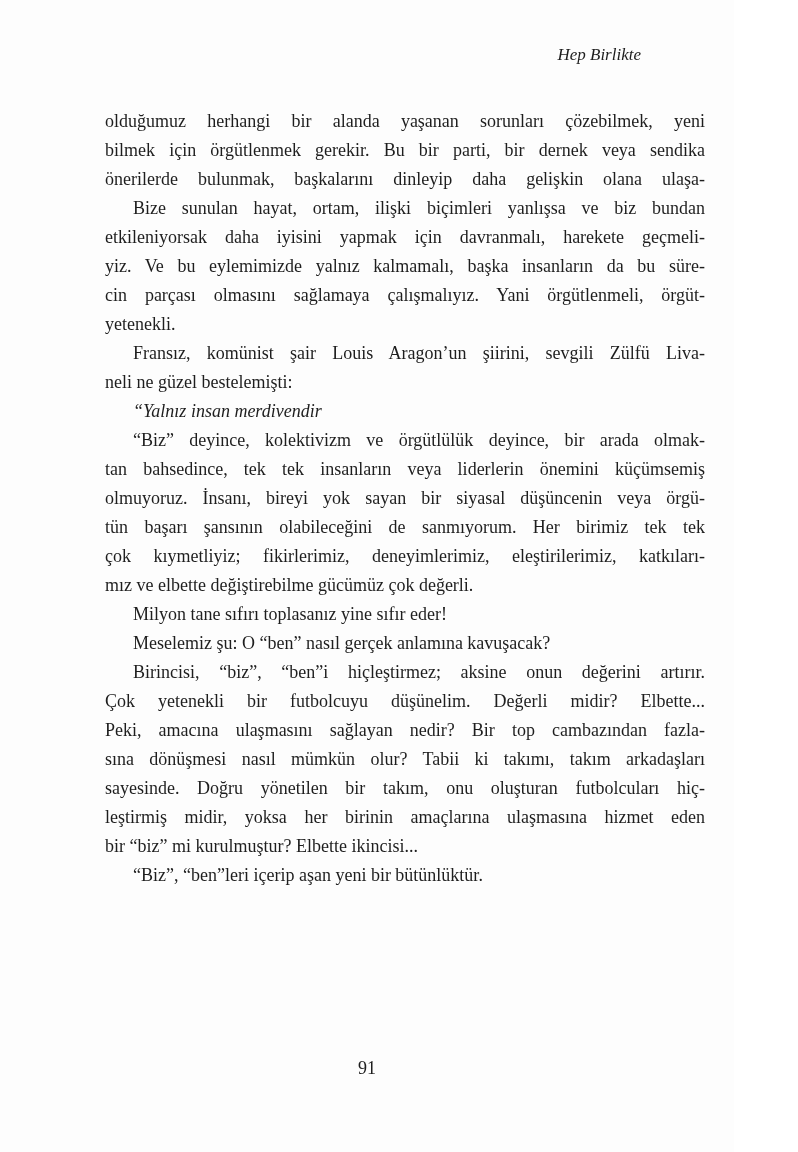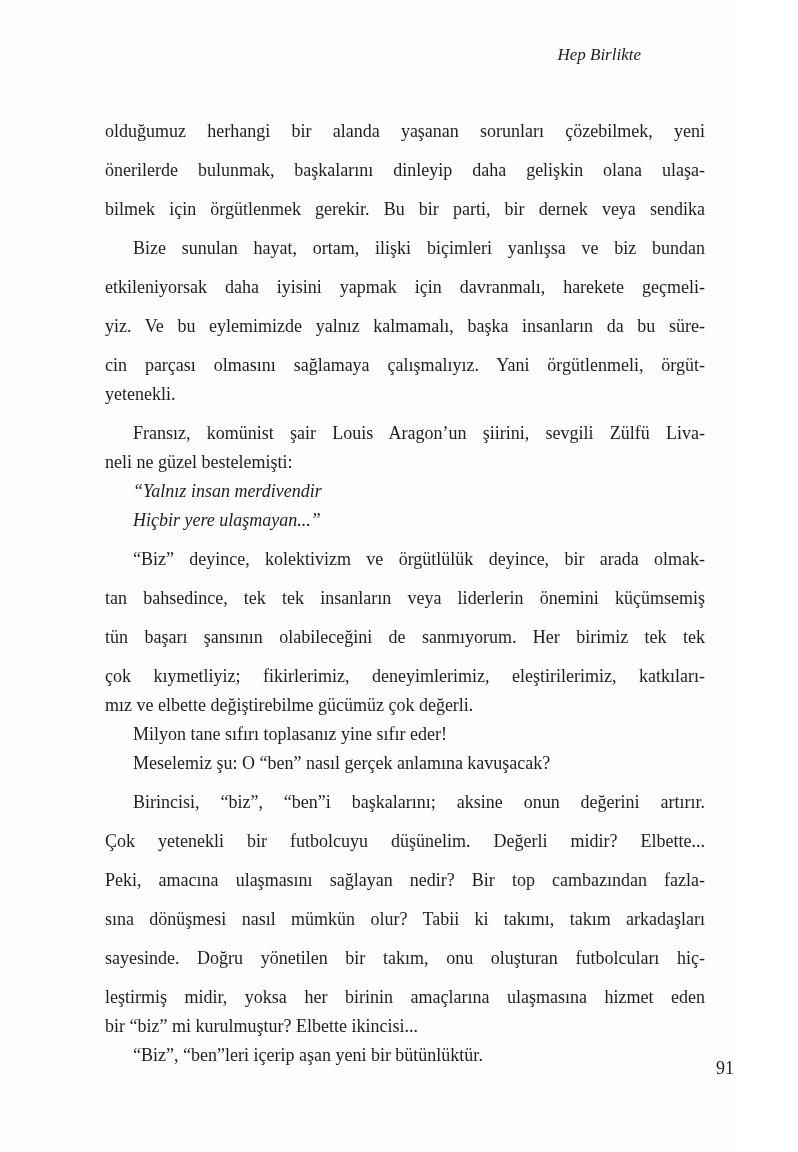--- a/index.html
+++ b/index.html
@@ -27,77 +27,75 @@
     width: 600px;
     font-size: 18px;
     line-height: 29px;
   }
   .para { margin: 0; }
   .line {
     height: 29px;
     overflow: hidden;
     text-align: justify;
   }
-  .line.fill { text-align-last: justify; margin-top: 10px; }
+  .line.fill { text-align-last: justify; }
   .line.indent { padding-left: 28px; }
   .para.quote .line { font-style: italic; }
   .page-number {
     position: absolute;
     left: 0;
     right: 0;
     top: 1054px;
-    text-align: right;
+    text-align: center;
     font-size: 18px;
     line-height: 29px;
   }
 </style>
 </head>
 <body>
 
 <div class="page" style="--paper: #fdfdfd; --ink: #1e1e1e;">
   <div class="running-header">Hep Birlikte</div>
 
   <div class="body-text">
       <div class="para">
         <div class="line fill">olduğumuz herhangi bir alanda yaşanan sorunları çözebilmek, yeni</div>
+        <div class="line fill">bilmek için örgütlenmek gerekir. Bu bir parti, bir dernek veya sendika</div>
         <div class="line fill">önerilerde bulunmak, başkalarını dinleyip daha gelişkin olana ulaşa-</div>
-        <div class="line fill">bilmek için örgütlenmek gerekir. Bu bir parti, bir dernek veya sendika</div>
       </div>
       <div class="para">
         <div class="line fill indent">Bize sunulan hayat, ortam, ilişki biçimleri yanlışsa ve biz bundan</div>
         <div class="line fill">etkileniyorsak daha iyisini yapmak için davranmalı, harekete geçmeli-</div>
         <div class="line fill">yiz. Ve bu eylemimizde yalnız kalmamalı, başka insanların da bu süre-</div>
         <div class="line fill">cin parçası olmasını sağlamaya çalışmalıyız. Yani örgütlenmeli, örgüt-</div>
         <div class="line">yetenekli.</div>
       </div>
       <div class="para">
         <div class="line fill indent">Fransız, komünist şair Louis Aragon’un şiirini, sevgili Zülfü Liva-</div>
         <div class="line">neli ne güzel bestelemişti:</div>
       </div>
       <div class="para quote">
         <div class="line indent">“Yalnız insan merdivendir</div>
       </div>
-      <div class="para quote">
-        <div class="line indent">Hiçbir yere ulaşmayan...”</div>
-      </div>
       <div class="para">
         <div class="line fill indent">“Biz” deyince, kolektivizm ve örgütlülük deyince, bir arada olmak-</div>
         <div class="line fill">tan bahsedince, tek tek insanların veya liderlerin önemini küçümsemiş</div>
+        <div class="line fill">olmuyoruz. İnsanı, bireyi yok sayan bir siyasal düşüncenin veya örgü-</div>
         <div class="line fill">tün başarı şansının olabileceğini de sanmıyorum. Her birimiz tek tek</div>
         <div class="line fill">çok kıymetliyiz; fikirlerimiz, deneyimlerimiz, eleştirilerimiz, katkıları-</div>
         <div class="line">mız ve elbette değiştirebilme gücümüz çok değerli.</div>
       </div>
       <div class="para">
         <div class="line indent">Milyon tane sıfırı toplasanız yine sıfır eder!</div>
       </div>
       <div class="para">
         <div class="line indent">Meselemiz şu: O “ben” nasıl gerçek anlamına kavuşacak?</div>
       </div>
       <div class="para">
-        <div class="line fill indent">Birincisi, “biz”, “ben”i başkalarını; aksine onun değerini artırır.</div>
+        <div class="line fill indent">Birincisi, “biz”, “ben”i hiçleştirmez; aksine onun değerini artırır.</div>
         <div class="line fill">Çok yetenekli bir futbolcuyu düşünelim. Değerli midir? Elbette...</div>
         <div class="line fill">Peki, amacına ulaşmasını sağlayan nedir? Bir top cambazından fazla-</div>
         <div class="line fill">sına dönüşmesi nasıl mümkün olur? Tabii ki takımı, takım arkadaşları</div>
         <div class="line fill">sayesinde. Doğru yönetilen bir takım, onu oluşturan futbolcuları hiç-</div>
         <div class="line fill">leştirmiş midir, yoksa her birinin amaçlarına ulaşmasına hizmet eden</div>
         <div class="line">bir “biz” mi kurulmuştur? Elbette ikincisi...</div>
       </div>
       <div class="para">
         <div class="line indent">“Biz”, “ben”leri içerip aşan yeni bir bütünlüktür.</div>
       </div>

